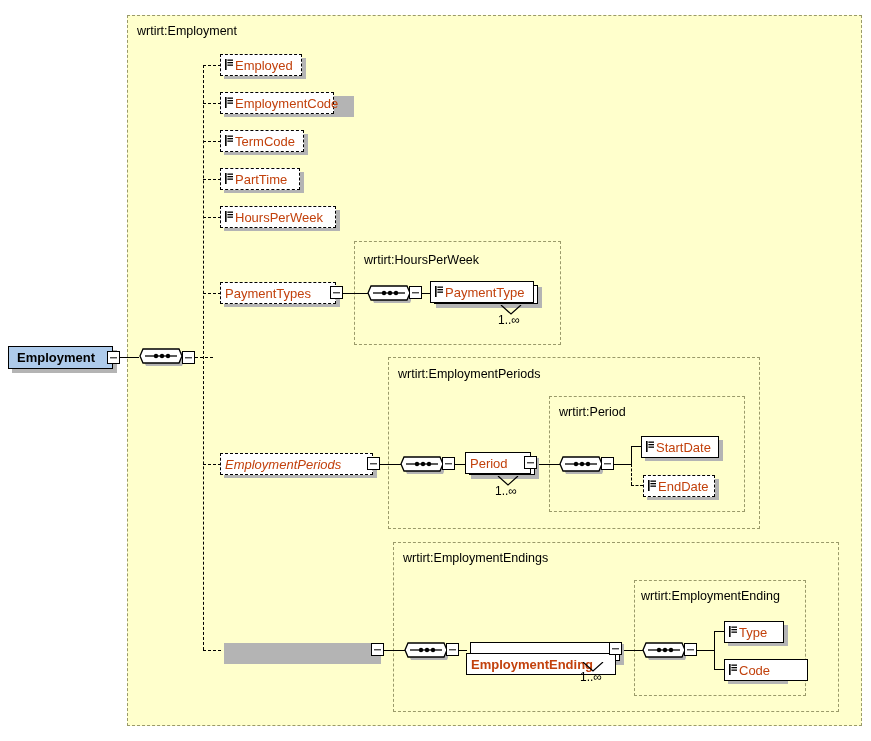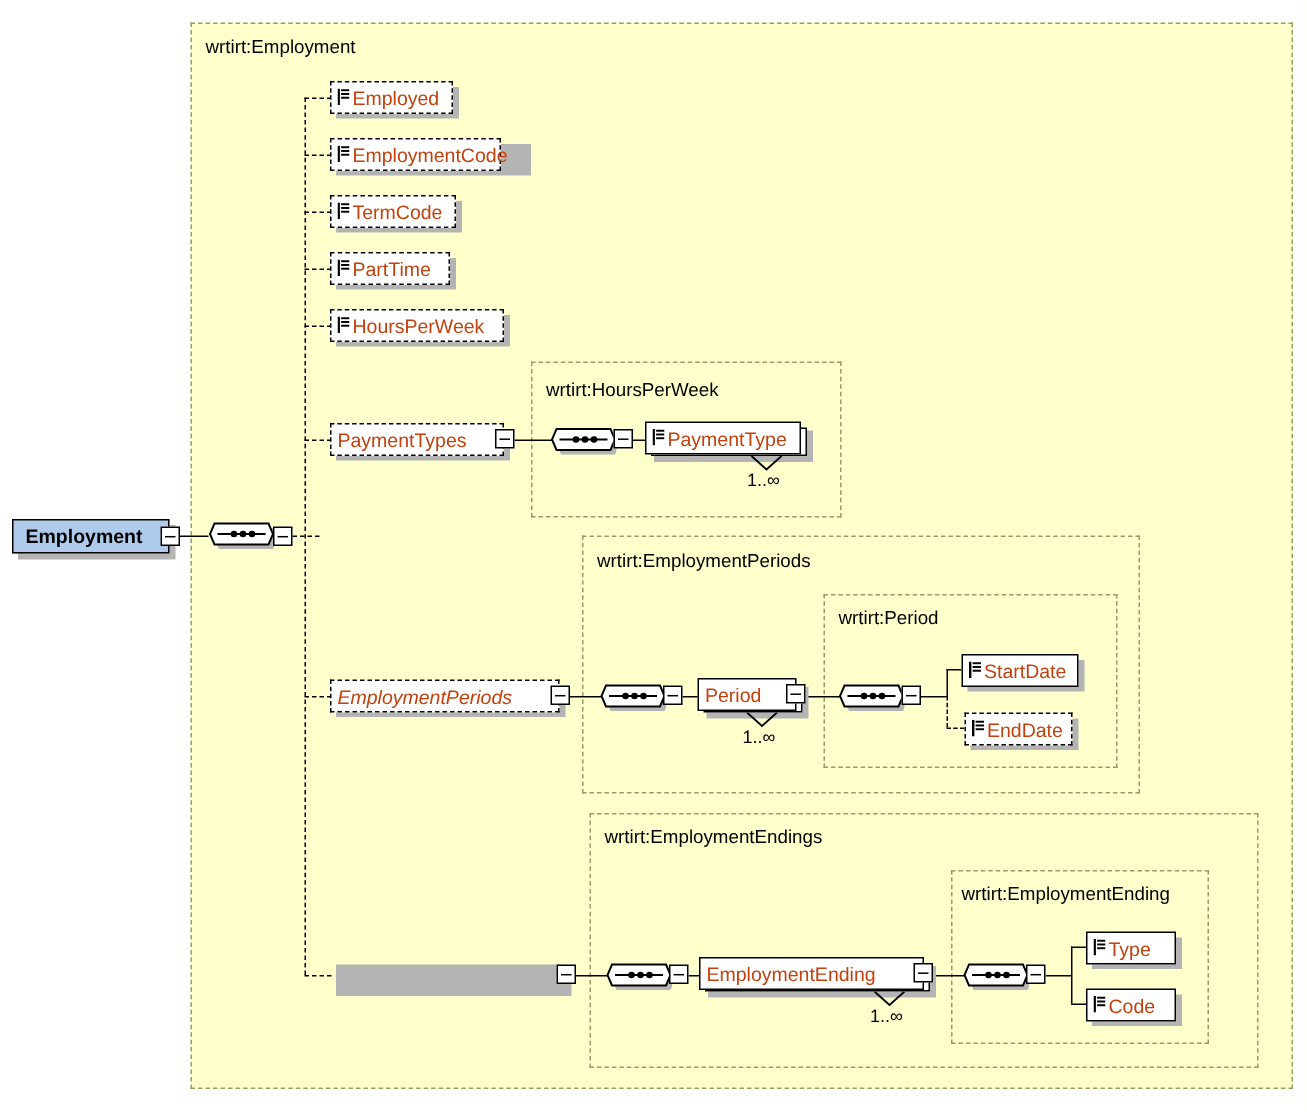--- a/index.html
+++ b/index.html
@@ -363,21 +363,21 @@
       <circle cx="17" cy="12" r="2.2" fill="#000"></circle>
       <circle cx="23" cy="12" r="2.2" fill="#000"></circle>
       <circle cx="29" cy="12" r="2.2" fill="#000"></circle>
     </svg>
   </div>
   <div class="pm" style="left:446px;top:643px;"></div>
   <div class="ln h" style="left:459px;top:650px;width:8px;"></div>
 
   <div class="shadow" style="left:472px;top:644px;width:152px;height:21px;"></div>
   <div class="stack" style="left:470px;top:642px;width:150px;height:19px;"></div>
-  <div class="node req" style="left:466px;top:638px;width:150px;">
+  <div class="node req" style="left:466px;top:653px;width:150px;font-weight:bold;">
     <span class="lbl">EmploymentEnding</span>
   </div>
   <div class="pm" style="left:609px;top:642px;"></div>
   <div class="occ-mark" style="left:582px;top:659px;">
     <svg width="22" height="11" viewBox="0 0 22 11">
         <polyline points="1,0 11,9 21,0" fill="none" stroke="#000" stroke-width="1.2"></polyline>
       </svg>
   </div>
   <div class="occ" style="left:580px;top:670px;">1..∞</div>
 
@@ -407,21 +407,21 @@
           <rect x="0" y="0" width="1.6" height="11" fill="#000"></rect>
           <rect x="2.4" y="0.5" width="5.6" height="1.3" fill="#000"></rect>
           <rect x="2.4" y="3" width="5.6" height="1.3" fill="#000"></rect>
           <rect x="2.4" y="5.5" width="5.6" height="1.3" fill="#000"></rect>
         </svg>
     </span>
     <span class="lbl">Type</span>
   </div>
 
   <div class="shadow" style="left:728px;top:663px;width:60px;height:21px;"></div>
-  <div class="node req" style="left:724px;top:659px;width:60px;text-align:center;">
+  <div class="node req" style="left:724px;top:659px;width:84px;text-align:center;">
     <span class="cm-icon">
       <svg width="8" height="11" viewBox="0 0 8 11">
           <rect x="0" y="0" width="1.6" height="11" fill="#000"></rect>
           <rect x="2.4" y="0.5" width="5.6" height="1.3" fill="#000"></rect>
           <rect x="2.4" y="3" width="5.6" height="1.3" fill="#000"></rect>
           <rect x="2.4" y="5.5" width="5.6" height="1.3" fill="#000"></rect>
         </svg>
     </span>
     <span class="lbl">Code</span>
   </div>

